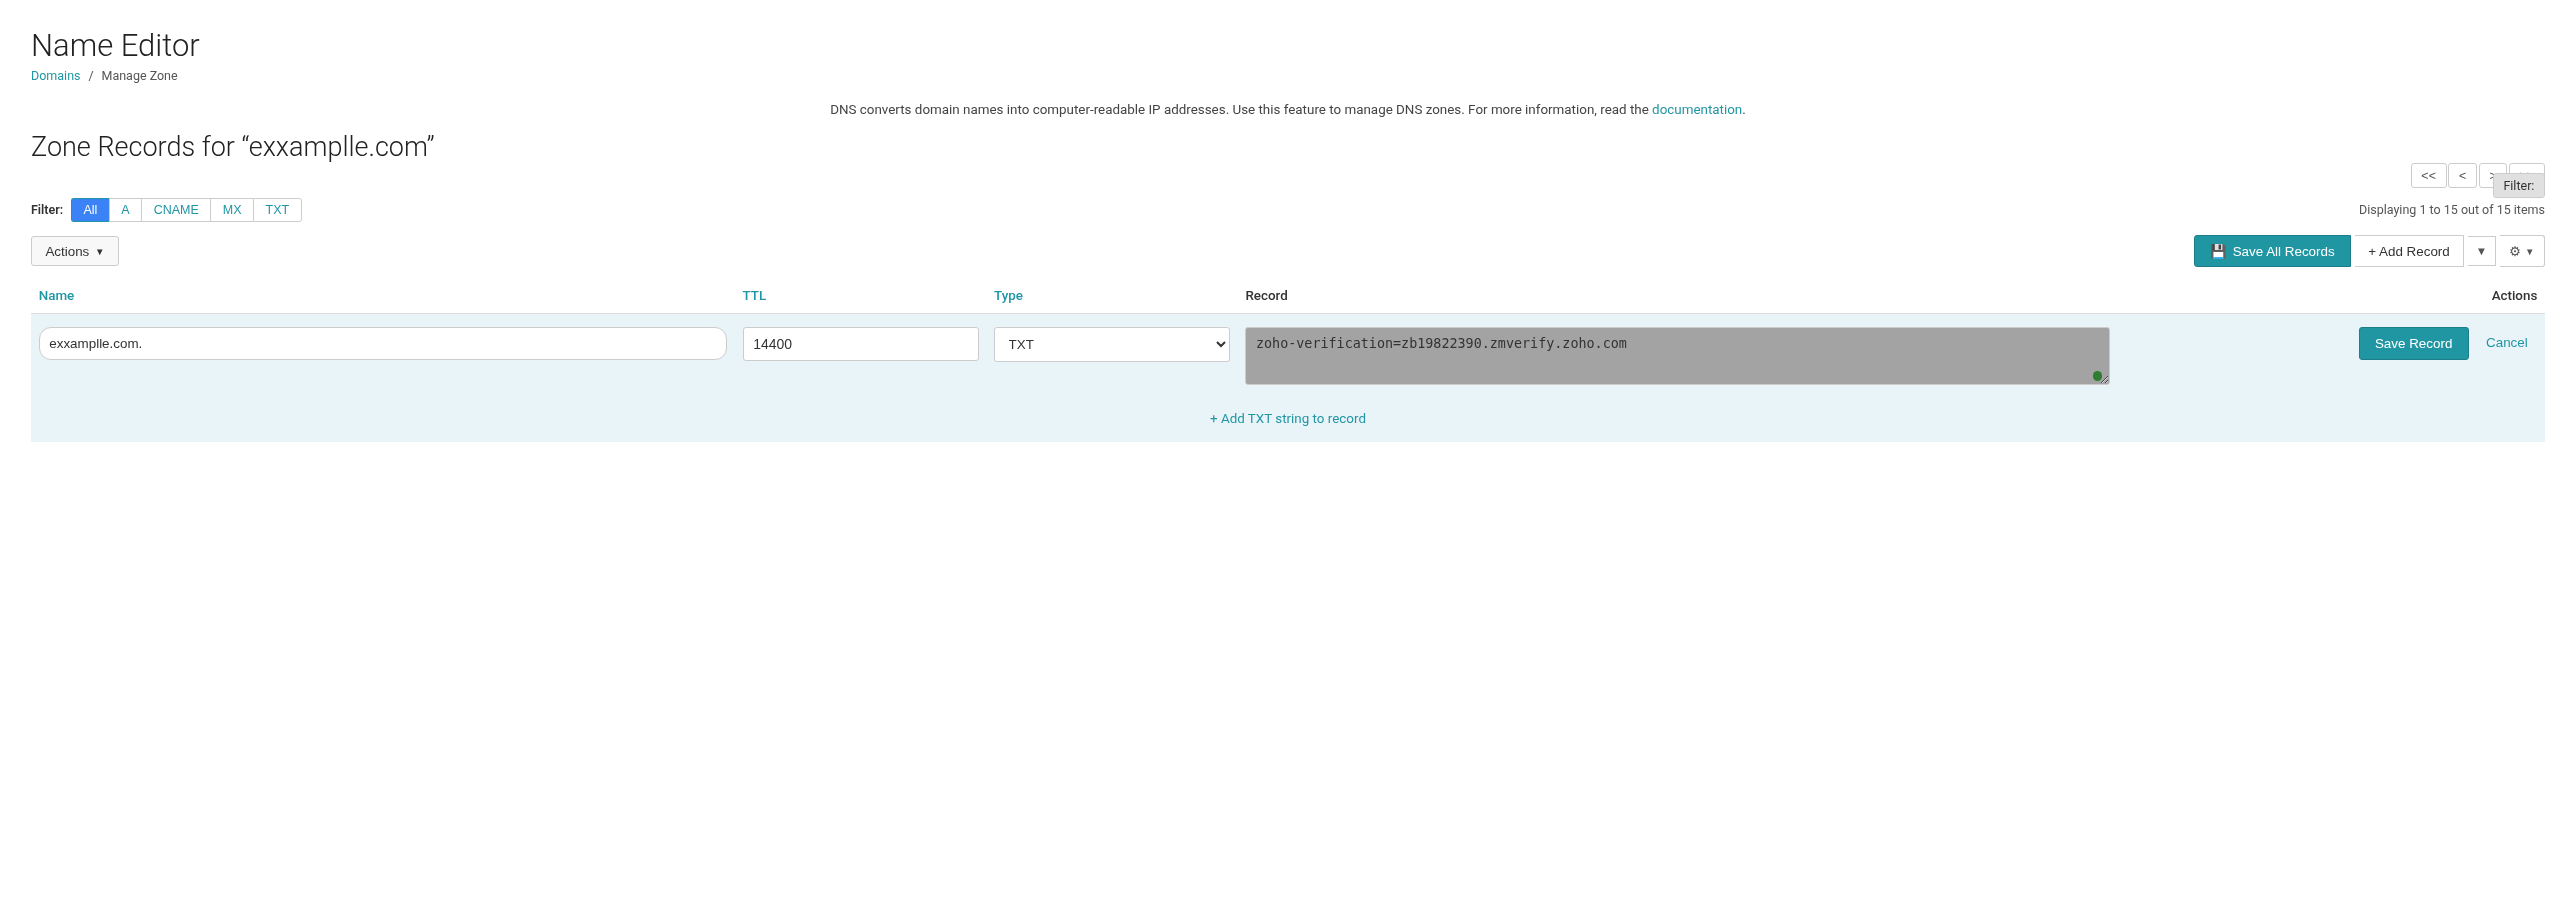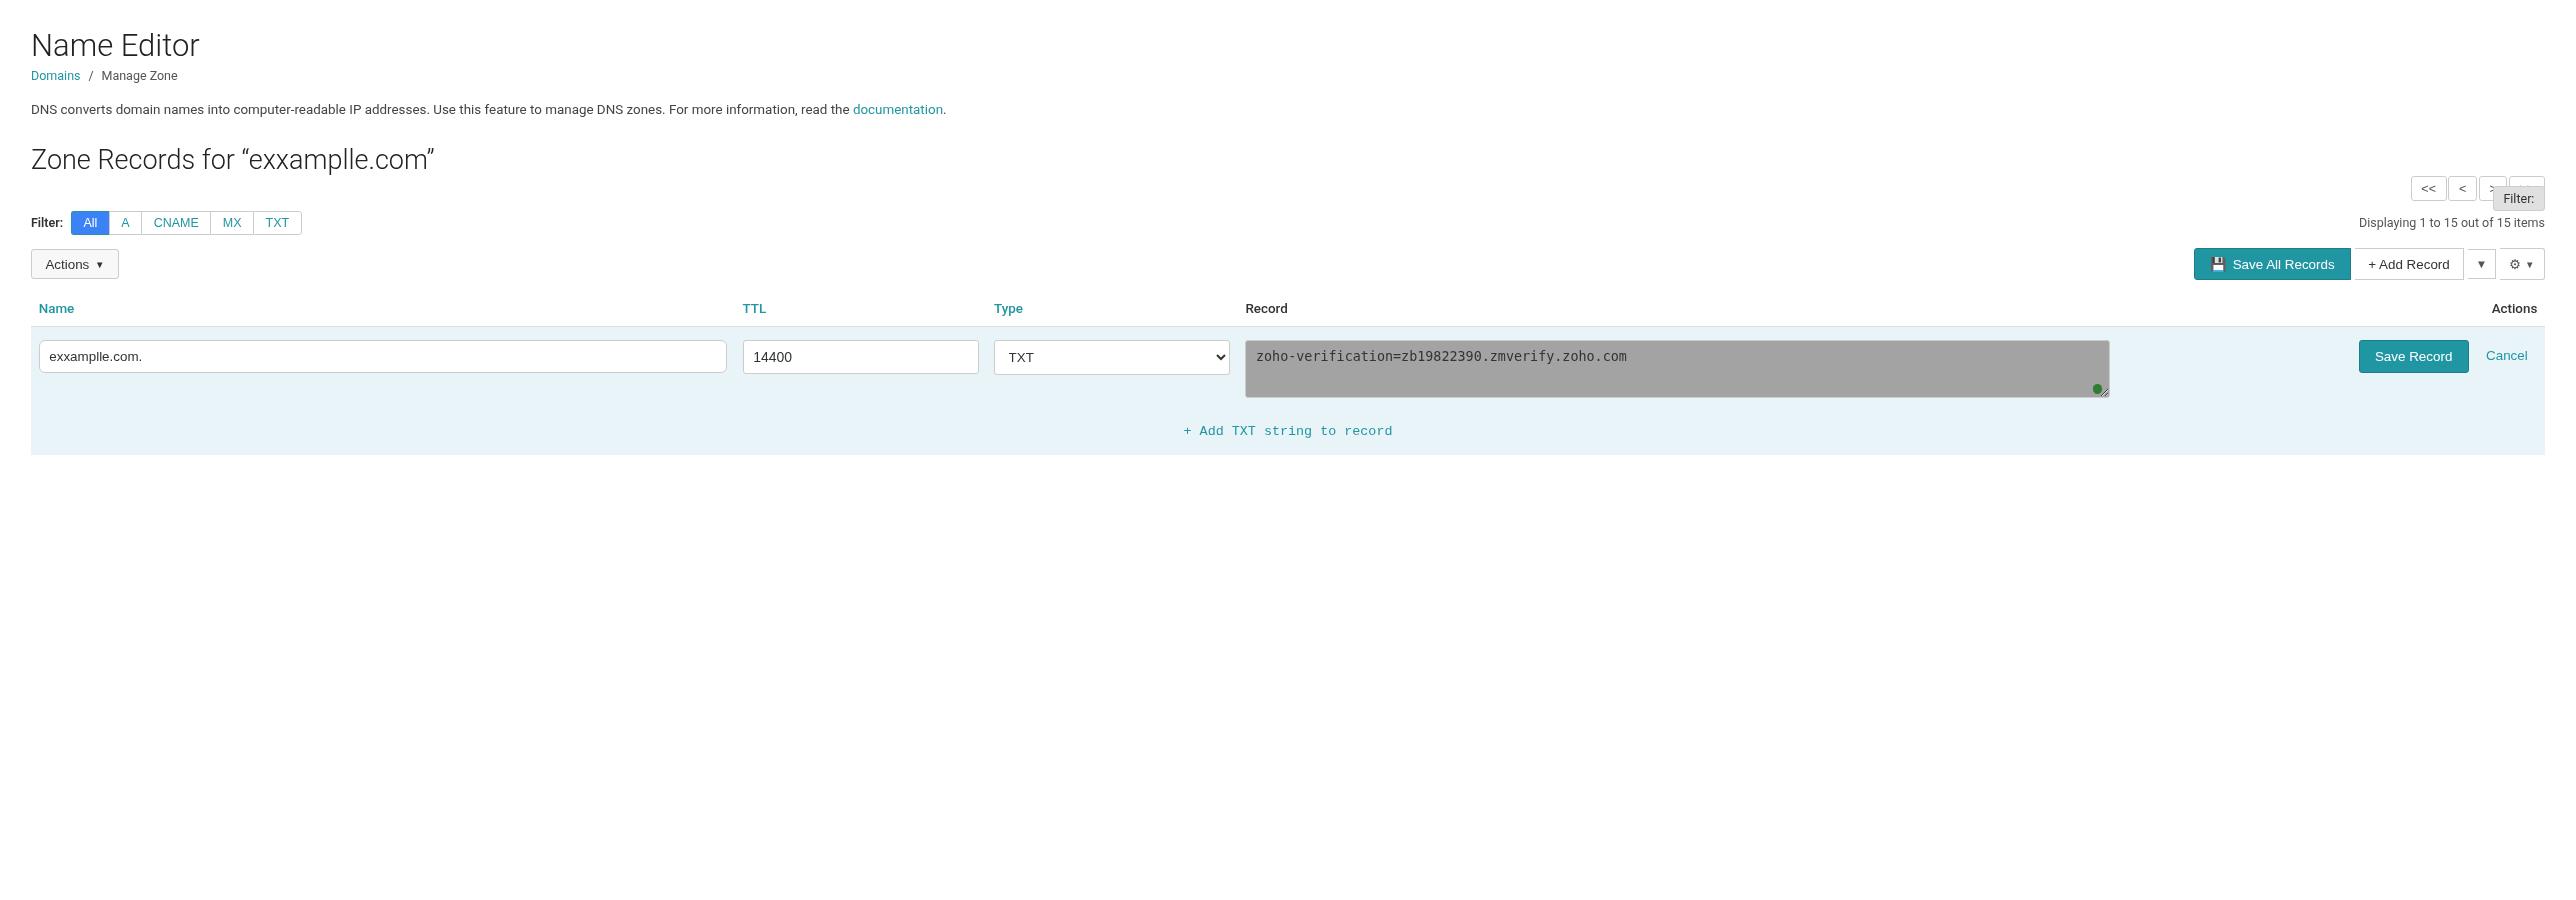--- a/index.html
+++ b/index.html
@@ -25,21 +25,22 @@
       margin-bottom: 19px;
     }
     .breadcrumb a {
       color: #2196a3;
       text-decoration: none;
     }
     .breadcrumb-sep { margin: 0 4.8px; color: #555; }
     .description {
       font-size: 13.4px;
       color: #444;
-      margin-bottom: 27px;
+      margin-bottom: 14px;
+      text-align: center;
     }
     .description a {
       color: #2196a3;
       text-decoration: none;
     }
     .zone-records-title {
       font-size: 27px;
       font-weight: 300;
       color: #222;
     }
@@ -228,21 +229,21 @@
     thead th.col-record { color: #333; width: 35%; }
     thead th.col-actions { color: #333; width: 17%; text-align: right; }
     .edit-row td {
       background: #e8f4f8;
       padding: 13.4px 7.7px;
       vertical-align: top;
     }
     .name-input {
       width: 100%;
       border: 1px solid #ccc;
-      border-radius: 6px;
+      border-radius: 12px;
       padding: 7.7px 9.6px;
       font-size: 13.4px;
       background: #fff;
       color: #333;
     }
     .ttl-input {
       width: 100%;
       border: 1px solid #ccc;
       border-radius: 2.9px;
       padding: 7.7px 9.6px;
@@ -303,21 +304,20 @@
       color: #2196a3;
       border: none;
       padding: 7.7px 9.6px;
       cursor: pointer;
       font-size: 13.4px;
     }
     .add-txt-row td {
       background: #e8f4f8;
       padding: 9.6px 7.7px 15.4px;
       text-align: center;
-      font-family: Liberation Mono, monospace;
     }
     .add-txt-link {
       color: #2196a3;
       text-decoration: none;
       font-size: 13.4px;
       cursor: pointer;
     }
   </style>
 </head>
 <body>

